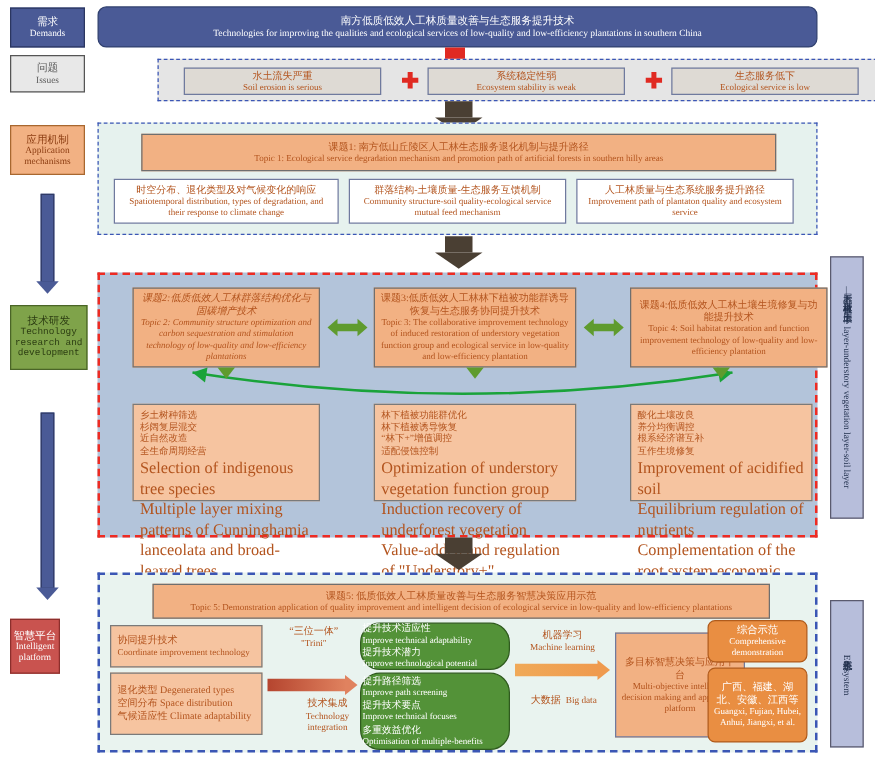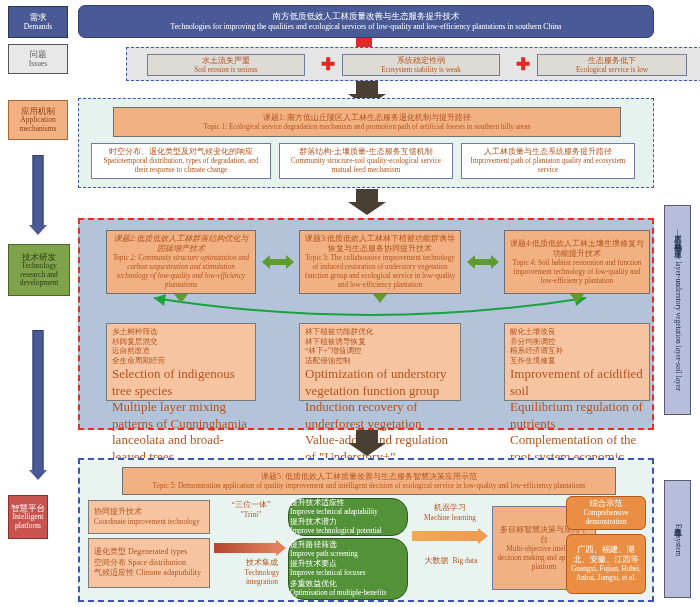--- a/index.html
+++ b/index.html
@@ -14,21 +14,21 @@
   .rail-chip{
     position:absolute;box-sizing:border-box;
     display:flex;flex-direction:column;align-items:center;justify-content:center;
     text-align:center;line-height:1.12;border:1px solid #3a3a3a;
   }
   .rail-chip .cn{font-size:8.5px;}
   .rail-chip .en{font-size:7.5px;}
   .chip-demands{background:#4a5a96;border-color:#2b3660;color:#ffffff;}
   .chip-issues{background:#e8e8e8;border-color:#555;color:#5b5b5b;}
   .chip-appmech{background:#f2b183;border-color:#a8672f;color:#8c3d12;}
-  .chip-tech{background:#7fa34a;border-color:#4a6527;color:#2c3d12;}
+  .chip-tech{background:#7fa34a;border-color:#4a6527;color:#2c3d12;font-family:Liberation Mono, monospace;}
   .chip-plat{background:#c9534f;border-color:#8c2f2c;color:#ffffff;}
 
   
   .vrail{
     position:absolute;box-sizing:border-box;
     background:#b7bedb;border:1px solid #5a5a6e;
     display:flex;align-items:center;justify-content:center;
   }
   .vrail .vtxt{
     writing-mode:vertical-rl;text-orientation:mixed;
@@ -243,21 +243,21 @@
     <span class="cn">课题3:低质低效人工林林下植被功能群诱导恢复与生态服务协同提升技术</span>
     <span class="en">Topic 3: The collaborative improvement technology of induced restoration of understory vegetation function group and ecological service in low-quality and low-efficiency plantation</span>
   </div>
 
   <div class="dbl" style="left:387px;top:35px;width:32px;">
     <div class="bar"></div>
     <div class="l"></div>
     <div class="r"></div>
   </div>
 
-  <div class="box box-topic" style="left:424px;top:10px;width:146px;height:64px;">
+  <div class="box box-topic" style="left:424px;top:10px;width:158px;height:64px;">
     <span class="cn">课题4:低质低效人工林土壤生境修复与功能提升技术</span>
     <span class="en">Topic 4: Soil habitat restoration and function improvement technology of low-quality and low-efficiency plantation</span>
   </div>
 
   <svg class="abs" style="left:60px;top:72px;width:460px;height:34px;" viewBox="0 0 460 34">
     <path d="M14,6 Q230,40 446,6" stroke="#1aa33a" stroke-width="2" fill="none"></path>
     <polygon points="14,6 26,2 24,14" fill="#1aa33a"></polygon>
     <polygon points="446,6 434,2 436,14" fill="#1aa33a"></polygon>
   </svg>
 

